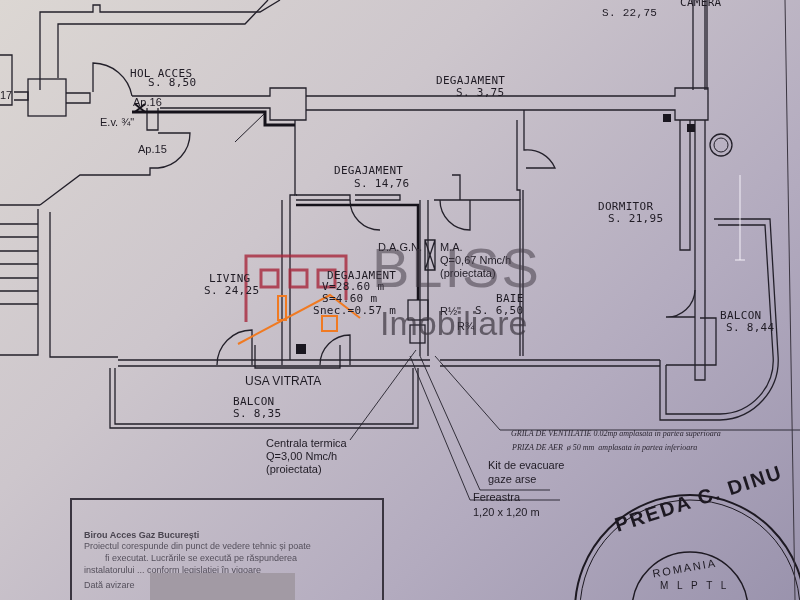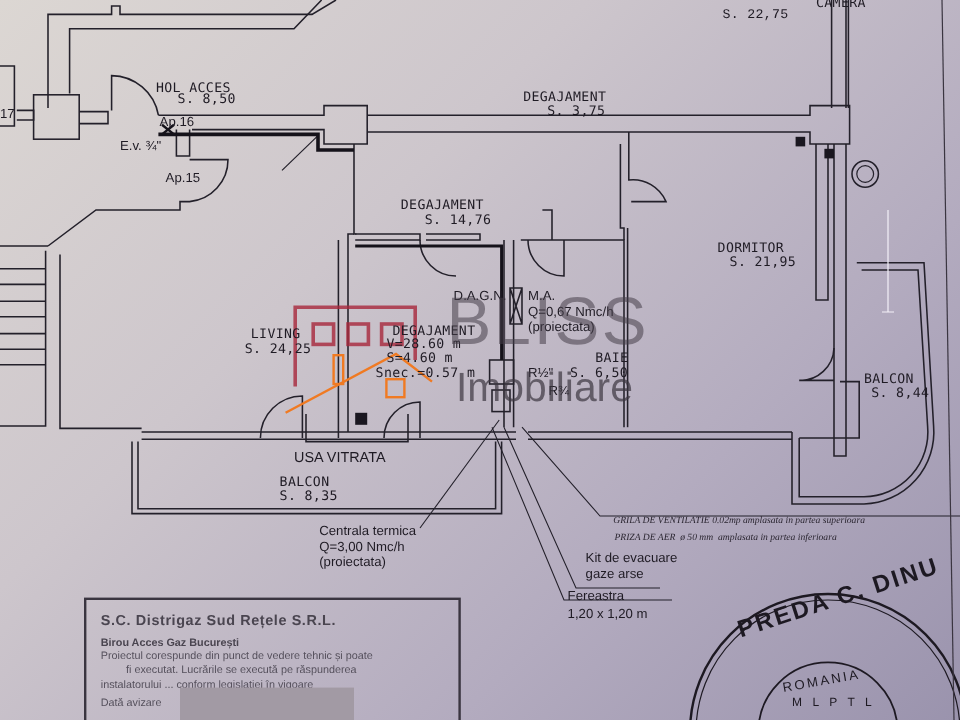--- a/index.html
+++ b/index.html
@@ -177,21 +177,20 @@
 <div class="sans" style="left:473px;top:491px;">Fereastra</div>
 <div class="sans" style="left:473px;top:506px;">1,20 x 1,20 m</div>
 
 <div class="note" style="left:511px;top:429px;">GRILA DE VENTILATIE 0.02mp amplasata in partea superioara</div>
 <div class="note" style="left:512px;top:443px;">PRIZA DE AER  ø 50 mm  amplasata in partea inferioara</div>
 
 <div class="wm1">BLISS</div>
 <div class="wm2">Imobiliare</div>
 
 <div class="stampbox">
-  <div class="stamp-title">S.C. Distrigaz Sud Rețele S.R.L.</div>
   <div class="stamp-sub">Birou Acces Gaz București</div>
   <div class="stamp-line" style="top:41px;">Proiectul corespunde din punct de vedere tehnic și poate</div>
   <div class="stamp-line" style="top:53px;padding-left:21px;">fi executat. Lucrările se execută pe răspunderea</div>
   <div class="stamp-line" style="top:65px;">instalatorului ... conform legislației în vigoare</div>
   <div class="stamp-line" style="top:80px;">Dată avizare</div>
 </div>
 <div class="blur"></div>
 
 <div class="seal-text" style="left:612px;top:515px;font-size:20px;transform:rotate(-18deg);transform-origin:left top;letter-spacing:2px;">PREDA C. DINU</div>
 <div class="seal-text" style="left:652px;top:562px;font-size:11px;font-weight:normal;transform:rotate(-10deg);letter-spacing:2px;">ROMANIA</div>

